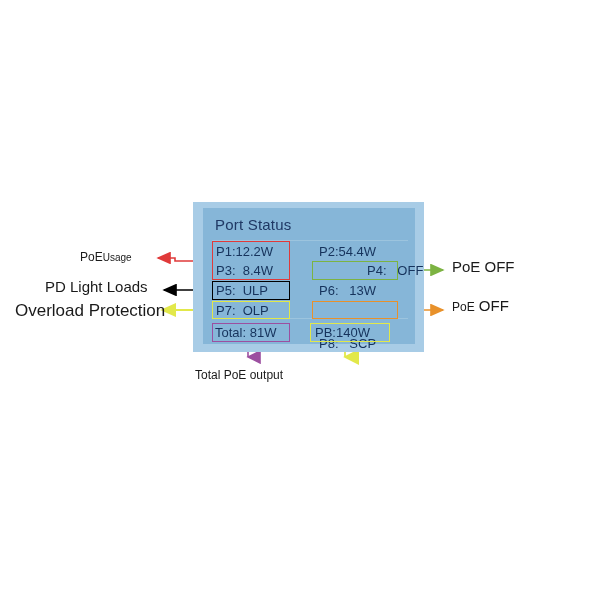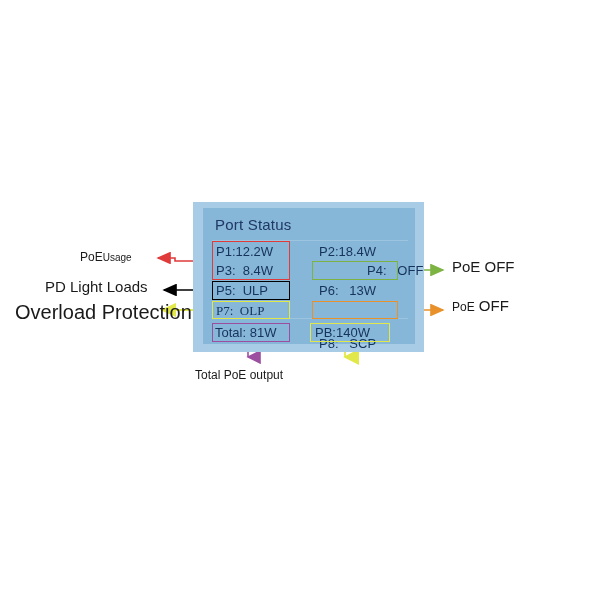--- a/index.html
+++ b/index.html
@@ -61,21 +61,21 @@
   #box-p8   {left:300px;top:301px;width:86px;height:18px;border-color:#e8912a;}
   #box-total{left:200px;top:323px;width:78px;height:19px;border-color:#9c4fa0;}
   #box-pb   {left:298px;top:323px;width:80px;height:19px;border-color:#e2e84a;}
 
   
   .ann{position:absolute;color:#1a1a1a;white-space:nowrap;}
 
   #lbl-poe-usage  {left:68px; top:250px; font-size:12px;}
   #lbl-poe-usage .w2{font-size:10px;}
   #lbl-pd-light   {left:33px; top:278px; font-size:15px;}
-  #lbl-overload   {left:3px;  top:301px; font-size:20px;}
+  #lbl-overload   {left:3px;  top:301px; font-size:17px;}
   #lbl-poe-off    {left:440px;top:258px; font-size:15px;}
   #lbl-scp        {left:440px;top:297px;}
   #lbl-scp .l1{font-size:15px;}
   #lbl-scp .l2{font-size:12px;}
   #lbl-scp .l3{font-size:15px;}
   #lbl-total-out  {left:183px;top:368px; font-size:12px;}
   #lbl-pse-total  {left:297px;top:366px;}
   #lbl-pse-total .s{font-size:12px;}
   #lbl-pse-total .b{font-size:15px;}
 </style>
@@ -126,29 +126,29 @@
 
   <div class="panel-outer"></div>
   <div class="panel-inner"></div>
 
   <div class="panel-title">Port Status</div>
 
   <div class="divider" id="div-top"></div>
   <div class="divider" id="div-bottom"></div>
 
   <div class="cell" style="left:204px;top:243px;text-align:right;">P1:12.2W</div>
-  <div class="cell" style="left:307px;top:243px;">P2:18.4W</div>
+  <div class="cell" style="left:307px;top:243px;">P2:54.4W</div>
 
   <div class="cell" style="left:204px;top:262px;">P3:  8.4W</div>
   <div class="cell" style="left:307px;top:262px;margin-left:48px;">P4:   OFF</div>
 
   <div class="cell" style="left:204px;top:282px;">P5:  ULP</div>
   <div class="cell" style="left:307px;top:282px;">P6:   13W</div>
 
-  <div class="cell" style="left:204px;top:302px;font-family:Liberation Serif, serif;">P7:  OLP</div>
+  <div class="cell" style="left:204px;top:302px;">P7:  OLP</div>
   <div class="cell" style="left:307px;top:302px;margin-top:33px;">P8:   SCP</div>
 
   <div class="cell" style="left:203px;top:324px;">Total: 81W</div>
   <div class="cell" style="left:303px;top:324px;">PB:140W</div>
 
   <div class="hl" id="box-p1p3"></div>
   <div class="hl" id="box-p5"></div>
   <div class="hl" id="box-p7"></div>
   <div class="hl" id="box-p4"></div>
   <div class="hl" id="box-p8"></div>

